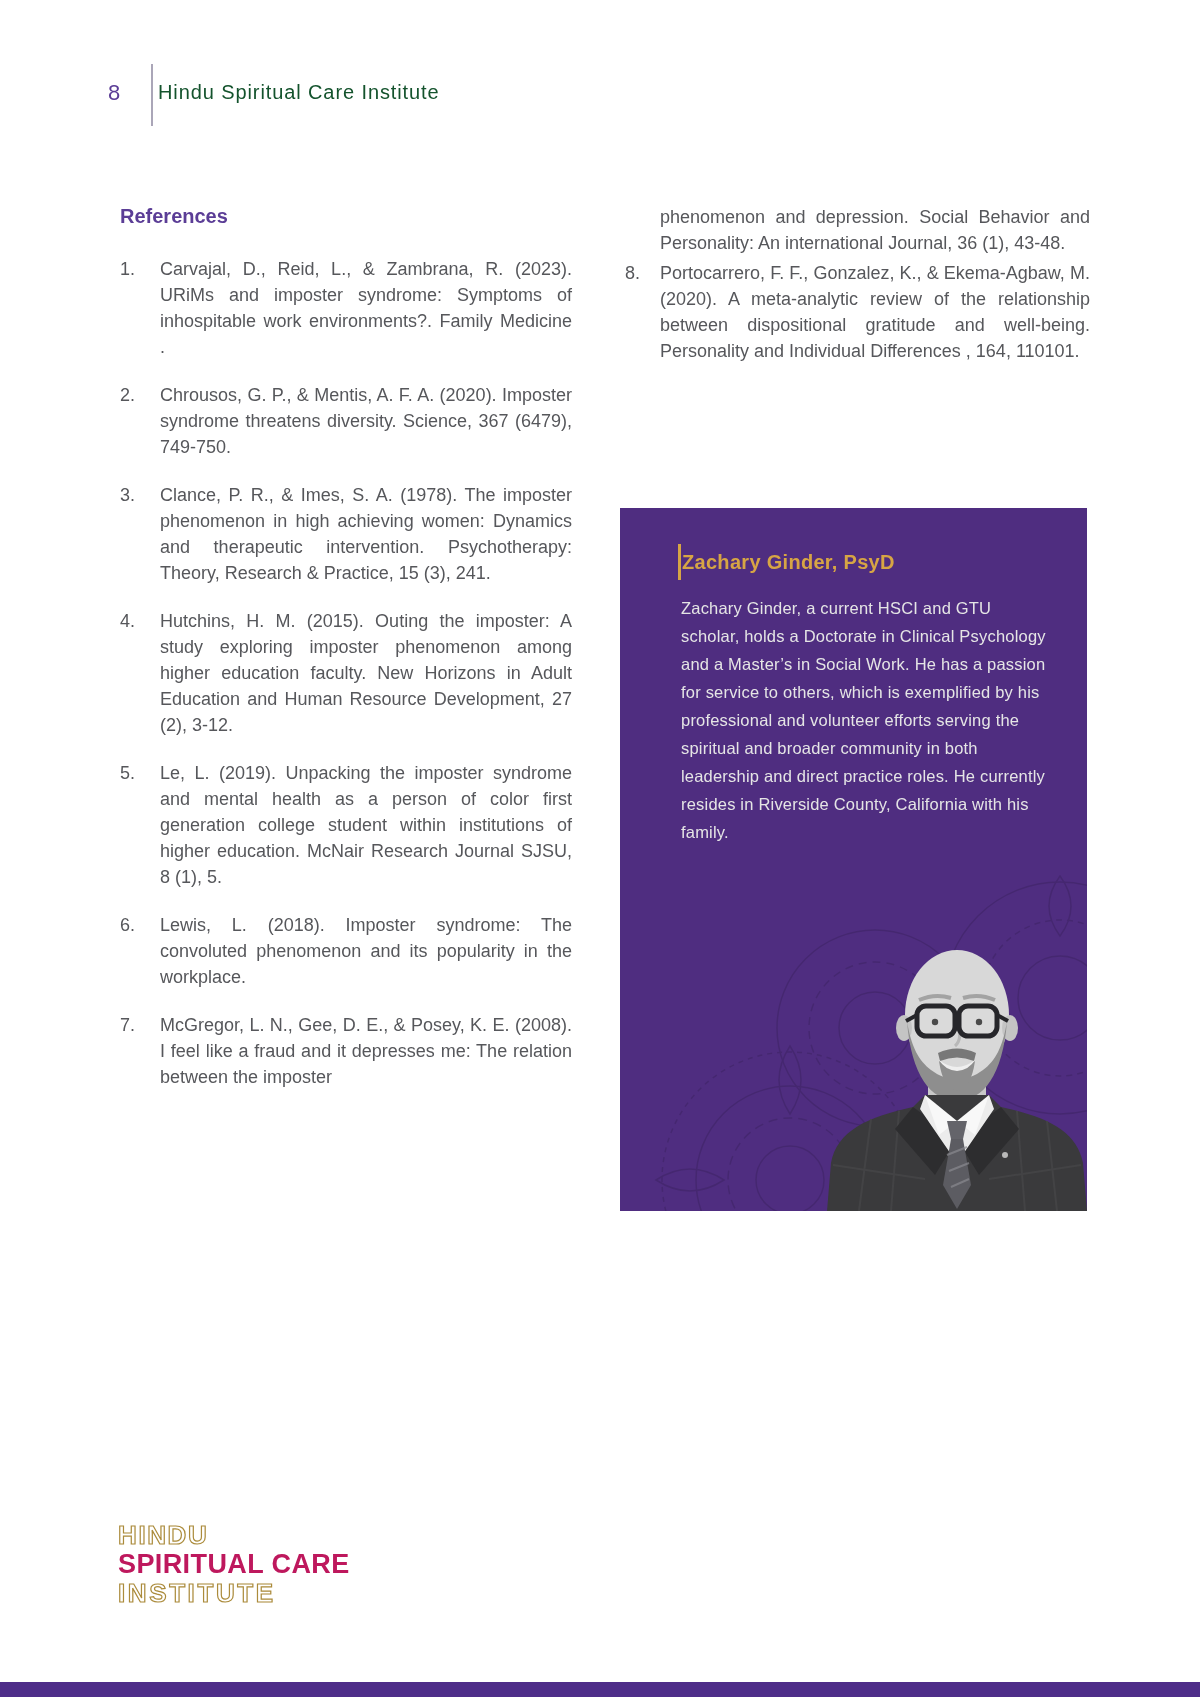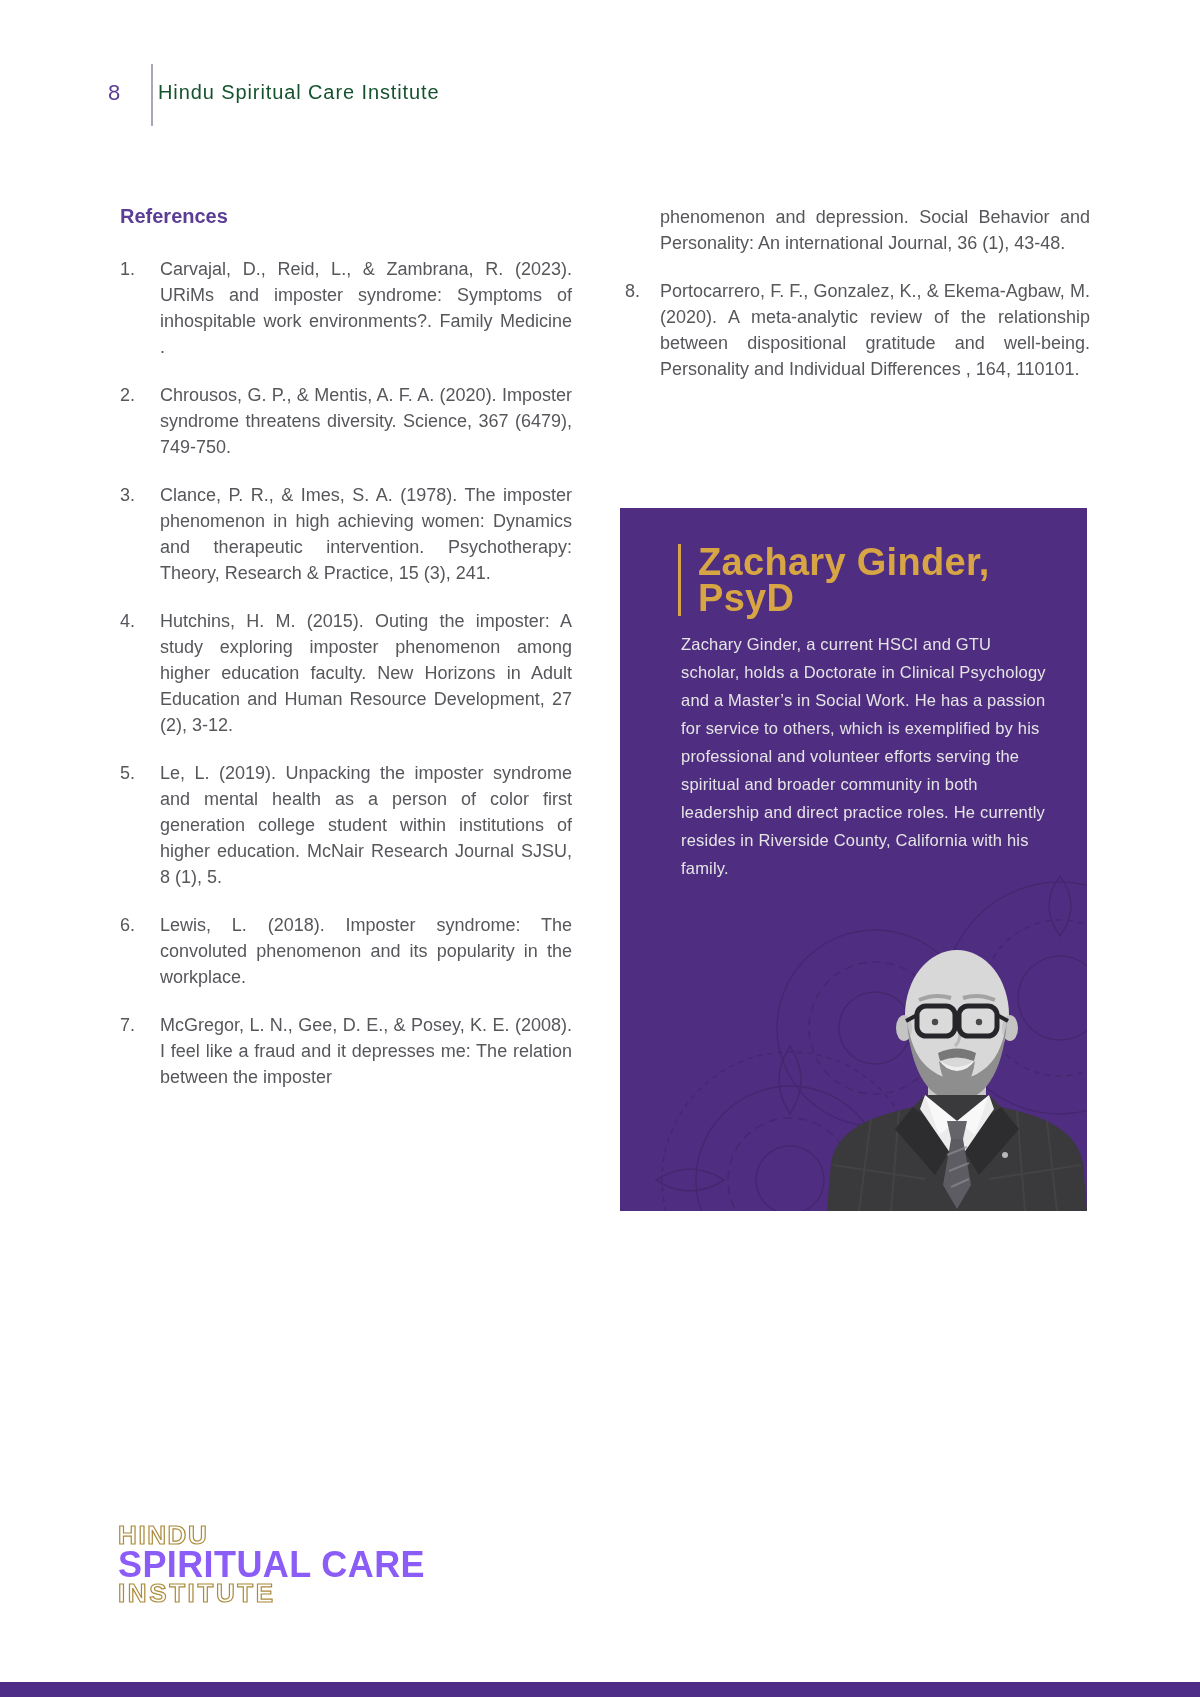--- a/index.html
+++ b/index.html
@@ -13,41 +13,41 @@
   .header-title{position:absolute; left:158px; top:81px; font-size:20px; color:#14532d; letter-spacing:0.9px;}
   
   .col{position:absolute; top:204px; color:#56575b; font-size:18px; line-height:26px;}
   .col-left{left:120px; width:452px;}
   .col-right{left:625px; width:465px;}
   .refs-heading{margin:0 0 28px 0; font-size:20px; line-height:24px; font-weight:bold; color:#5b3d96;}
   .ref-item{display:flex; margin:0 0 22px 0;}
   .ref-num{flex:none; width:40px;}
   .col-right .ref-num{width:35px;}
   .ref-text{flex:1; margin:0; text-align:justify;}
-  .ref-cont{margin:0 0 22px 35px; text-align:justify;}
+  .ref-cont{margin:0 0 4px 35px; text-align:justify;}
   
   .bio-box{position:absolute; left:620px; top:508px; width:467px; height:703px; background:#4f2d80; overflow:hidden;}
   .bio-mandala{position:absolute; left:0; top:0; width:467px; height:703px;}
   .bio-name{
-    position:relative; margin:36px 40px 0 58px; padding-left:17px;
-    border-left:3px solid #d7a544; font-size:38px; line-height:36px;
+    position:relative; margin:36px 40px 0 58px; padding-left:1px;
+    border-left:3px solid #d7a544; font-size:20px; line-height:36px;
     font-weight:bold; color:#d7a544; letter-spacing:0.3px;
   }
   .bio-text{
     position:relative; margin:14px 0 0 61px; width:370px;
     font-size:16.5px; line-height:28px; color:#e5e5e5; letter-spacing:0.2px;
   }
   .bio-photo{position:absolute; right:0; bottom:0; width:260px; height:348px;}
   
   .footer-logo{position:absolute; left:118px; top:1521px; font-weight:bold; color:#ab8b3b;}
   .logo-outline{
     font-size:26px; line-height:29px; letter-spacing:1.6px;
     color:transparent; -webkit-text-stroke:1.2px #ab8b3b;
   }
-  .logo-solid{font-size:36px; line-height:29px; letter-spacing:0.4px; color:#8b5cf6;}
+  .logo-solid{font-size:27px; line-height:29px; letter-spacing:0.4px; color:#be185d;}
   .logo-institute{letter-spacing:2.6px;}
   
   .bottom-bar{position:absolute; left:0; top:1682px; width:1200px; height:15px; background:#4e2d89;}
 </style>
 </head>
 <body>
 
 <div class="page">
 
   <span class="page-number">8</span>

